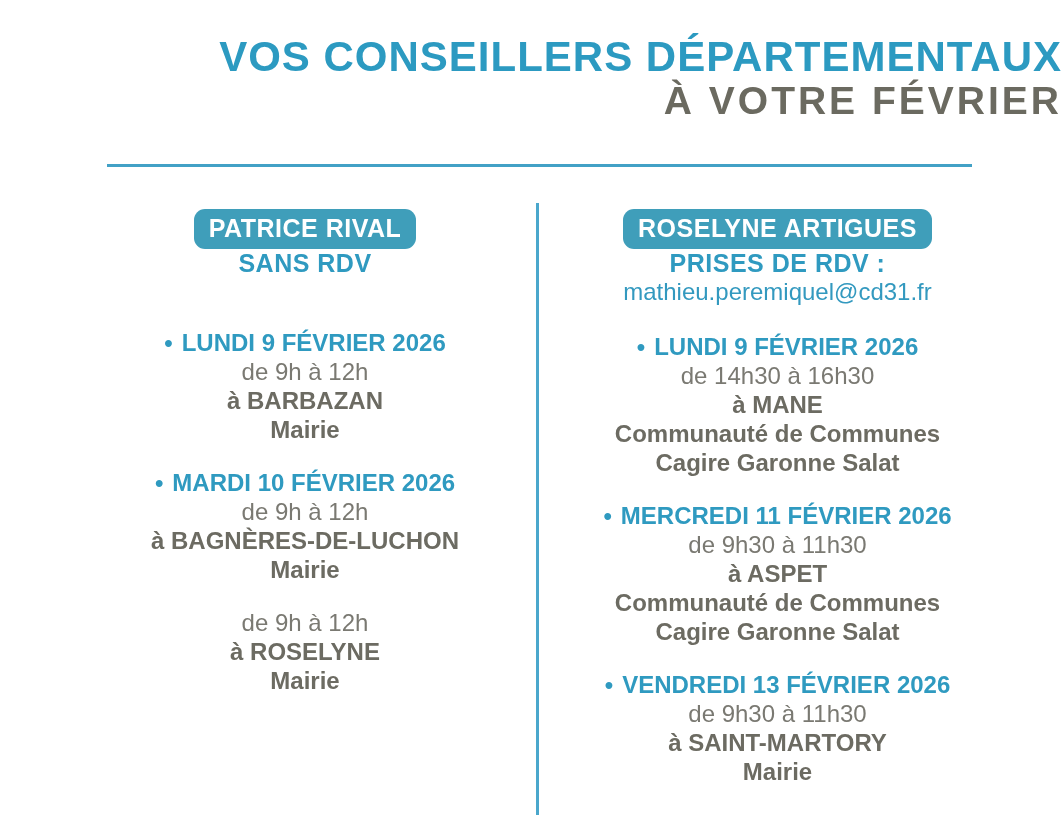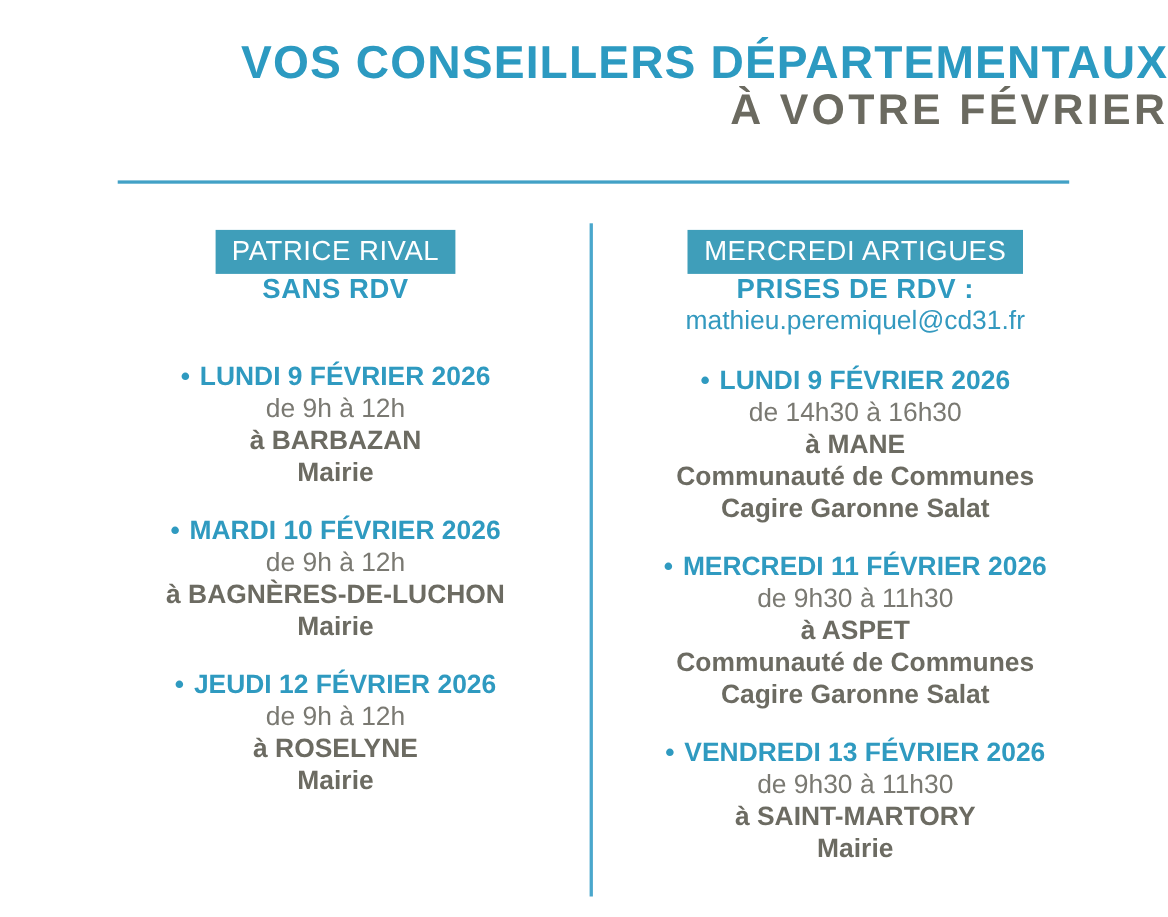--- a/index.html
+++ b/index.html
@@ -26,22 +26,22 @@
   }
 
   .columns { display: flex; margin-top: 36px; margin-left: 58px; width: 942px; min-height: 612px; }
   .column { text-align: center; }
   .column-left  { width: 462px; }
   .column-right { width: 477px; }
   .v-divider { width: 3px; background: #4aa7cc; }
 
   .name-badge {
     display: inline-block; background: #3f9eba; color: #ffffff;
-    font-weight: normal; font-size: 25px; letter-spacing: 0.5px;
-    padding: 5px 15px 6px; margin-top: 6px; white-space: nowrap;
+    font-weight: bold; font-size: 25px; letter-spacing: 0.5px;
+    padding: 5px 15px 6px; margin-top: 6px; white-space: nowrap; border-radius: 11px;
   }
   .booking-label {
     font-size: 25px; font-weight: bold;
     color: #2f9ac0; letter-spacing: 0.5px; line-height: 29px;
   }
   .booking-email { font-size: 24px; color: #3399bf; line-height: 24px; margin-top: 2px; }
 
   .appointments-left  { margin-top: 50px; }
   .appointments-right { margin-top: 28px; }
   .appointment { margin-bottom: 24px; }
@@ -78,33 +78,32 @@
         </div>
 
         <div class="appointment">
           <div class="appt-line appt-date"><span class="bullet">•</span><span>MARDI 10 FÉVRIER 2026</span></div>
           <div class="appt-line appt-time">de 9h à 12h</div>
           <div class="appt-line appt-place">à BAGNÈRES-DE-LUCHON</div>
           <div class="appt-line appt-place">Mairie</div>
         </div>
 
         <div class="appointment">
-          <div class="appt-line appt-date"><span class="bullet">•</span><span>JEUDI 12 FÉVRIER 2026</span></div>
           <div class="appt-line appt-time">de 9h à 12h</div>
           <div class="appt-line appt-place">à ROSELYNE</div>
           <div class="appt-line appt-place">Mairie</div>
         </div>
 
       </div>
     </section>
 
     <div class="v-divider"></div>
 
     <section class="column column-right">
-      <div class="name-badge">MERCREDI ARTIGUES</div>
+      <div class="name-badge">ROSELYNE ARTIGUES</div>
       <div class="booking-label">PRISES DE RDV :</div>
       <div class="booking-email">mathieu.peremiquel@cd31.fr</div>
 
       <div class="appointments-right">
 
         <div class="appointment">
           <div class="appt-line appt-date"><span class="bullet">•</span><span>LUNDI 9 FÉVRIER 2026</span></div>
           <div class="appt-line appt-time">de 14h30 à 16h30</div>
           <div class="appt-line appt-place">à MANE</div>
           <div class="appt-line appt-place">Communauté de Communes</div>

